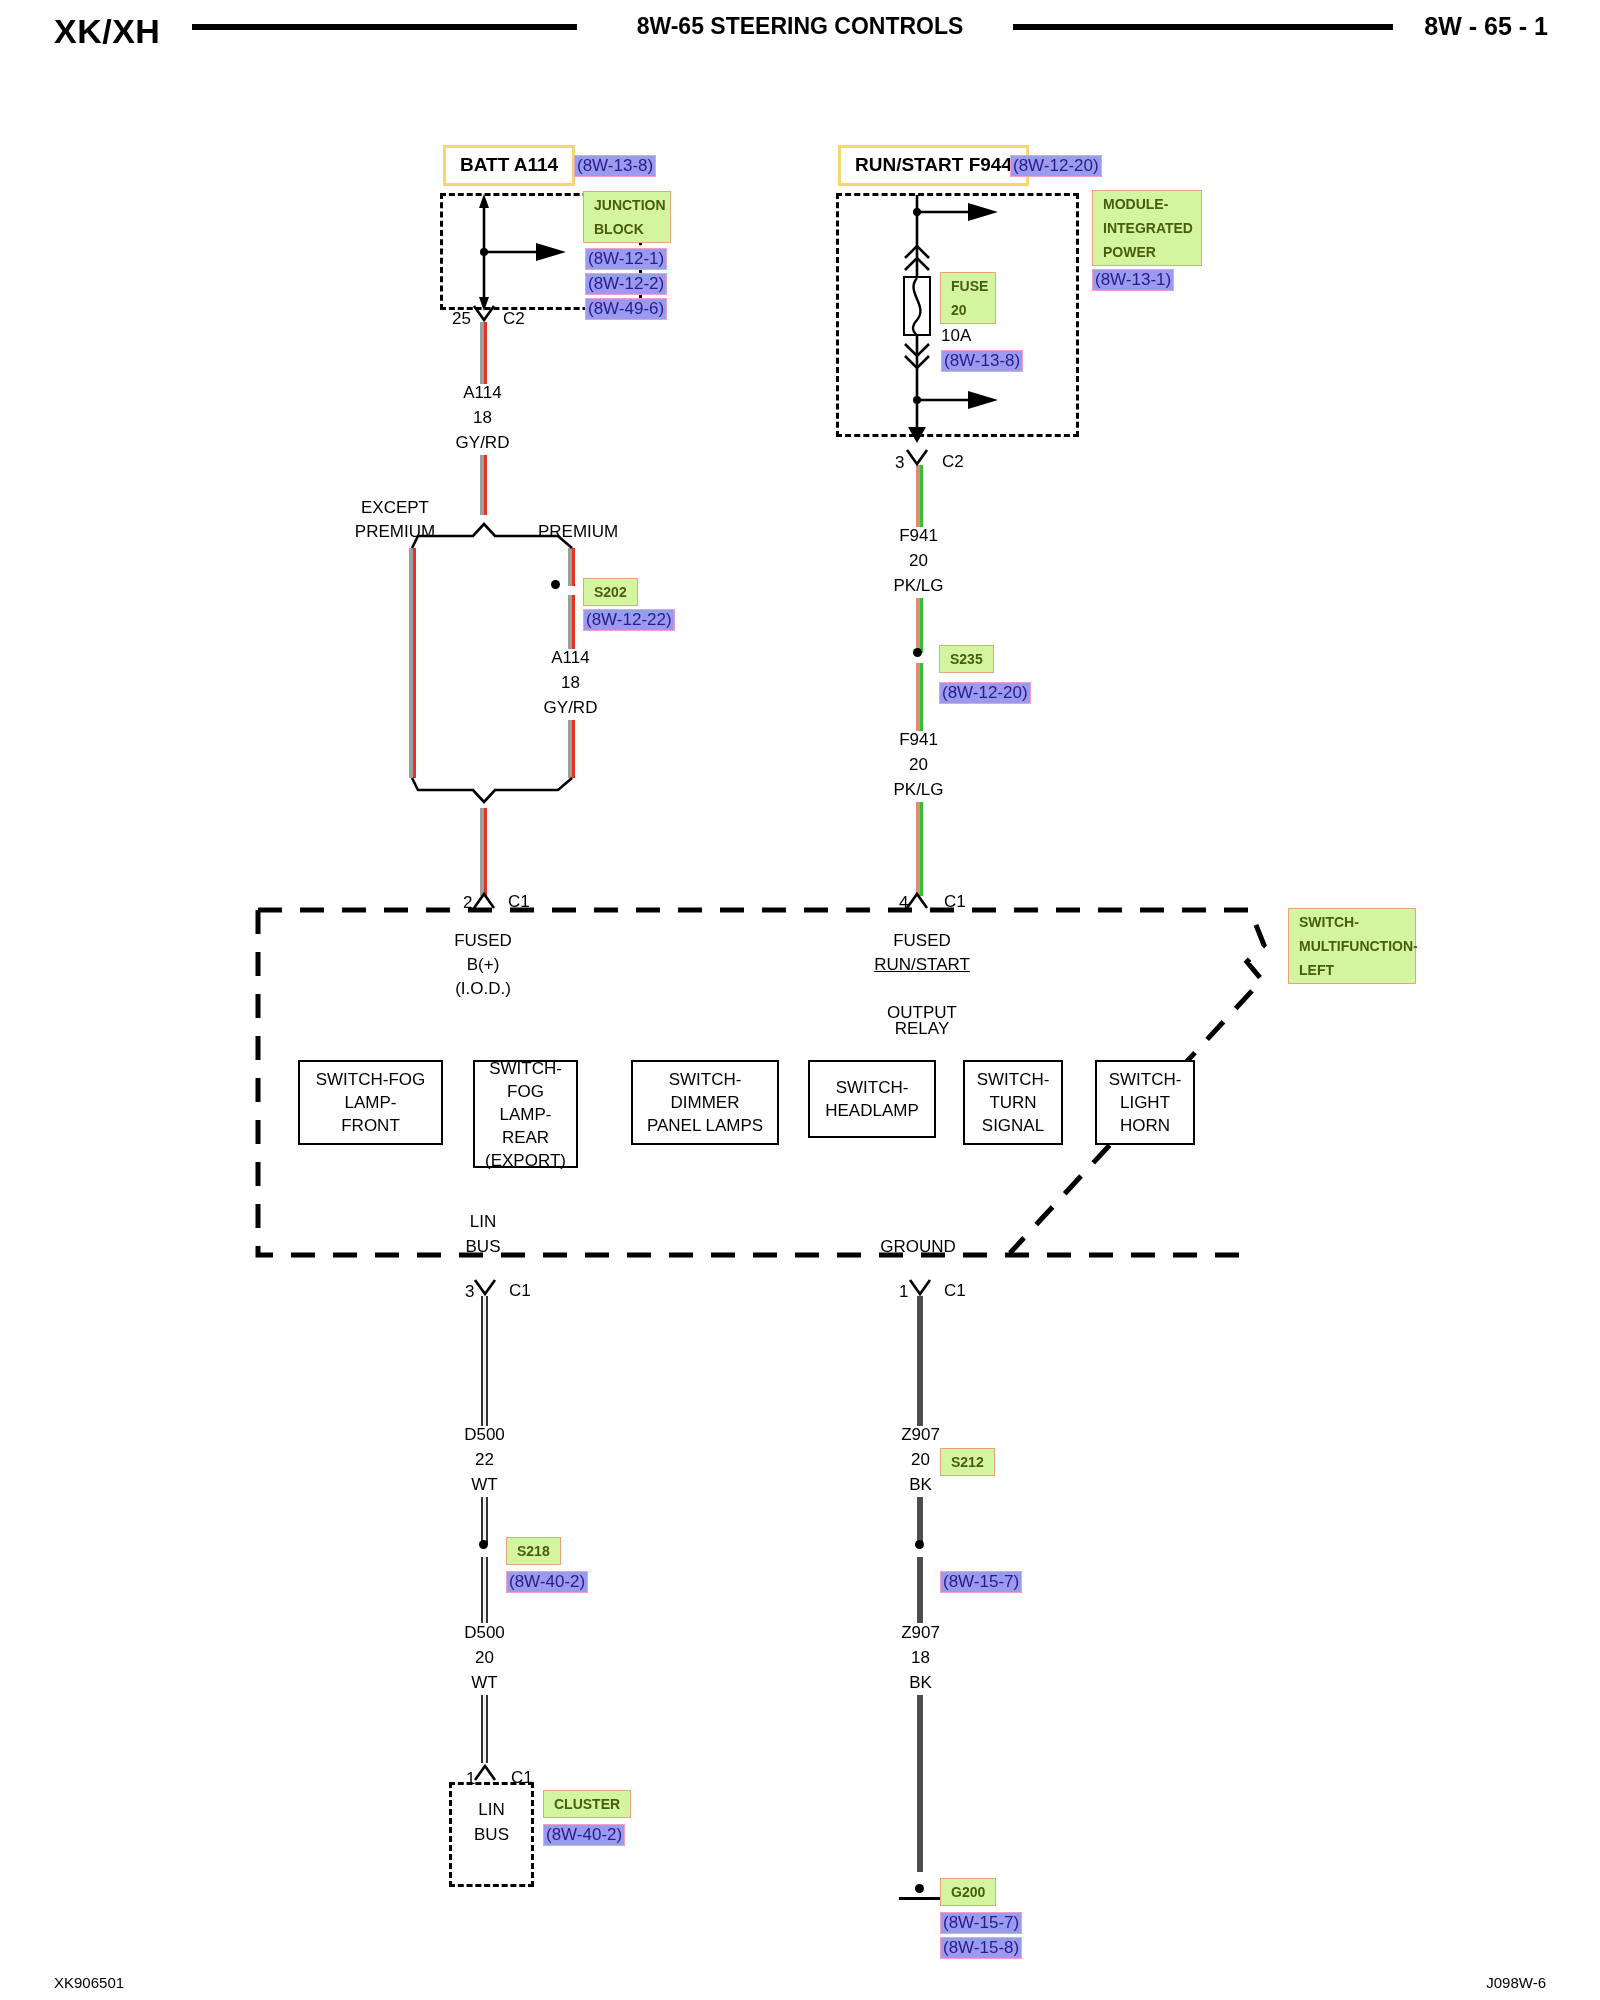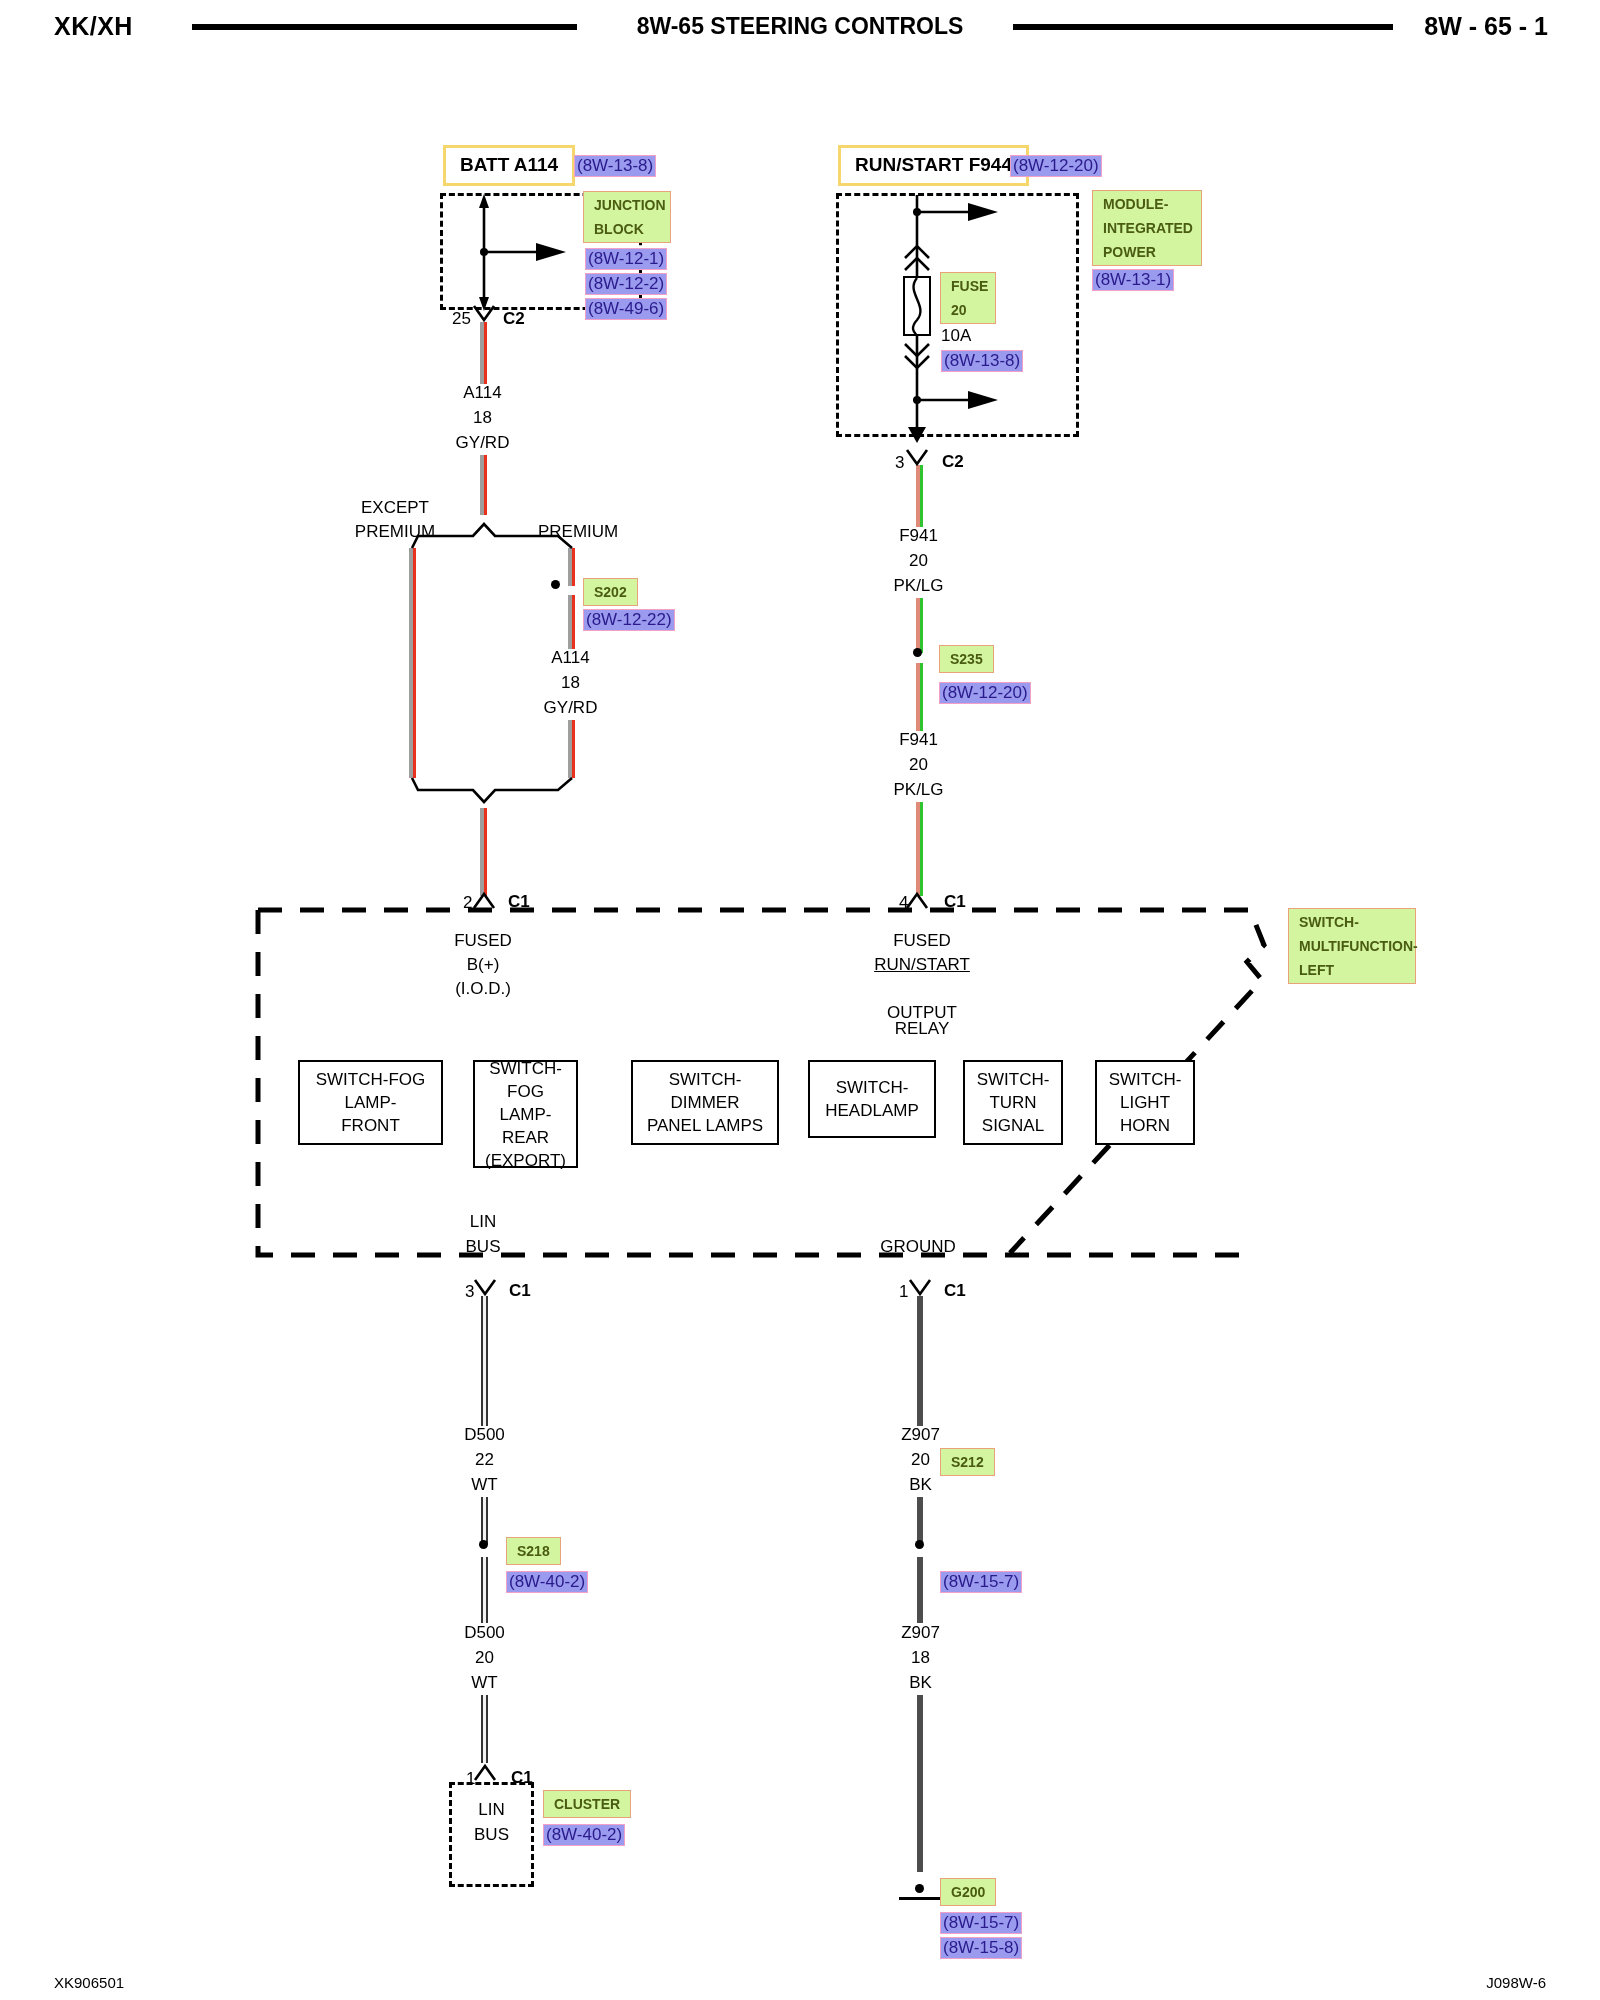--- a/index.html
+++ b/index.html
@@ -9,35 +9,35 @@
     background:#ffffff;
     font-family:"Liberation Sans", sans-serif;
     color:#000000;
     position:relative;
     overflow:hidden;
   }
   .abs { position:absolute; }
 
   
   #header { position:absolute; left:0; top:0; width:1600px; height:56px; }
-  #hdr-left  { position:absolute; left:54px; top:12px; font-size:25px; font-weight:bold; letter-spacing:.5px;}
+  #hdr-left  { position:absolute; left:54px; top:12px; font-size:34px; font-weight:bold; letter-spacing:.5px;}
   #hdr-title { position:absolute; left:0; top:13px; width:1600px; text-align:center; font-size:23px; font-weight:bold;}
   #hdr-right { position:absolute; right:52px; top:12px; font-size:25px; font-weight:bold;}
   .hdr-rule { position:absolute; top:24px; height:6px; background:#000; }
   #hdr-rule-l { left:192px; width:385px; }
   #hdr-rule-r { left:1013px; width:380px; }
 
   
   #foot-left  { position:absolute; left:54px; top:1974px; font-size:15px; }
   #foot-right { position:absolute; right:54px; top:1974px; font-size:15px; }
 
   
   .dtxt { font-size:17px; line-height:25px; white-space:nowrap; }
   .dtxt.c { text-align:center; }
-  .b { font-weight:bold; }
+  .b { font-weight:normal; }
 
   
   .titlebox {
     border:3px solid #f5d76e; background:#fff;
     padding:7px 14px 8px 14px; font-size:19px; font-weight:bold;
     white-space:nowrap; line-height:20px;
   }
 
   
   .hl-green {

